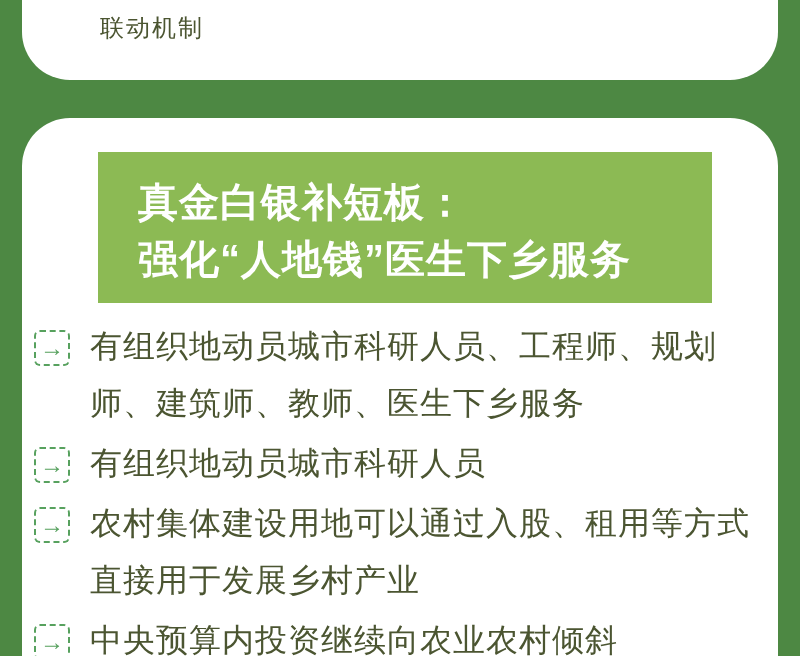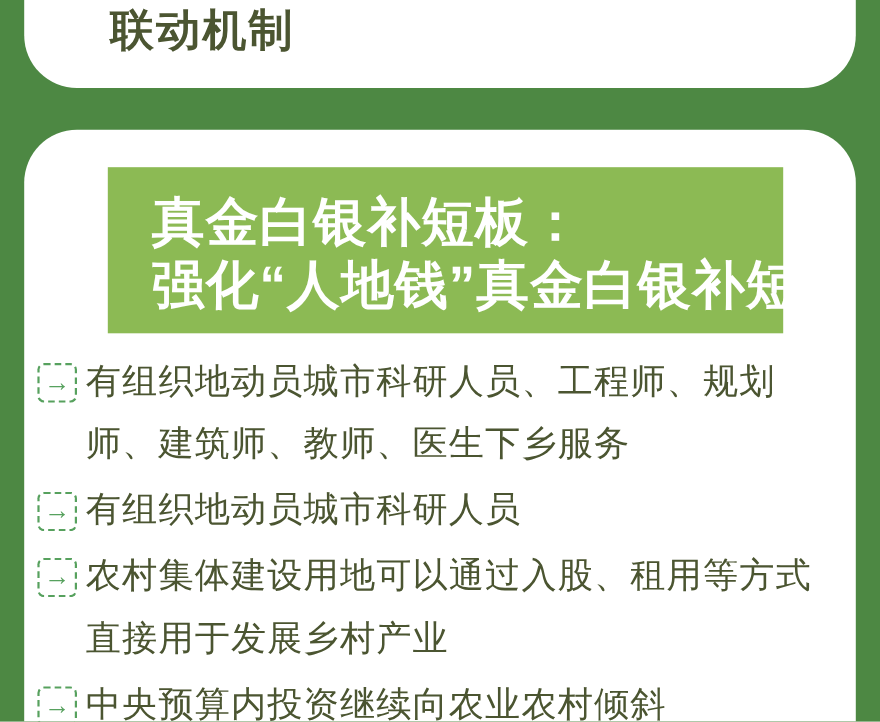--- a/index.html
+++ b/index.html
@@ -20,43 +20,43 @@
   .top-card{
     position:absolute;
     left:22px; top:0;
     width:756px; height:80px;
     background:var(--card);
     border-radius:0 0 48px 48px;
   }
   .top-card-text{
     position:absolute;
     left:78px; top:6px;
-    font-size:40px;
-    font-weight:700;
+    font-size:24px;
+    font-weight:400;
     letter-spacing:2px;
     color:var(--body-text);
     line-height:44px;
   }
   .main-card{
     position:absolute;
     left:22px; top:118px;
     width:756px; height:538px;
     background:var(--card);
     border-radius:48px 48px 0 0;
   }
   .header-box{
     position:absolute;
     left:76px; top:34px;
     width:614px; height:151px;
     background:var(--header-box);
     padding:22px 0 0 40px;
   }
   .header-line{
     color:var(--title-text);
-    font-size:48px;
+    font-size:40px;
     font-weight:bold;
     line-height:57px;
     letter-spacing:1px;
     white-space:nowrap;
   }
   .bullet-list{
     position:absolute;
     left:0; top:200px;
     width:756px;
   }
@@ -71,40 +71,40 @@
     width:36px; height:36px;
     border:2px dashed var(--icon);
     border-radius:6px;
     color:var(--icon);
     font-size:24px;
     font-weight:bold;
     line-height:32px;
     text-align:center;
   }
   .bullet-text{
-    margin-left:8px;
+    margin-left:20px;
     width:684px;
     color:var(--body-text);
     font-size:32px;
     line-height:57px;
     letter-spacing:1px;
     word-break:break-all;
   }
 </style>
 </head>
 <body>
 
 <div class="top-card">
   <div class="top-card-text">联动机制</div>
 </div>
 
 <div class="main-card">
   <div class="header-box">
     <div class="header-line">真金白银补短板：</div>
-    <div class="header-line">强化“人地钱”真金白银补短板</div>
+    <div class="header-line">强化“人地钱”医生下乡服务</div>
   </div>
   <div class="bullet-list">
   <div class="bullet-row">
     <span class="bullet-icon">→</span>
     <span class="bullet-text">有组织地动员城市科研人员、工程师、规划师、建筑师、教师、医生下乡服务</span>
   </div>
 
   <div class="bullet-row">
     <span class="bullet-icon">→</span>
     <span class="bullet-text">有组织地动员城市科研人员</span>

